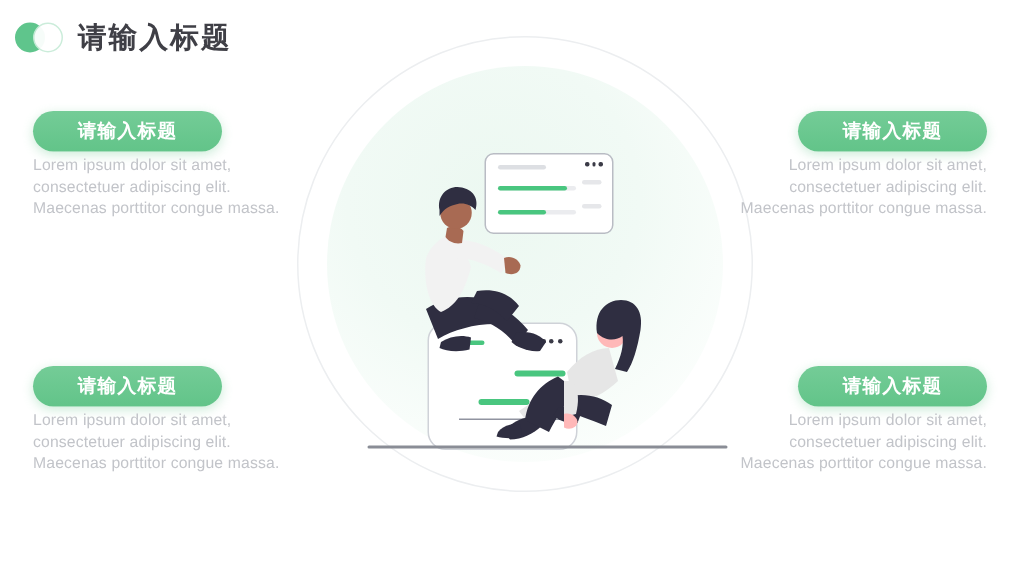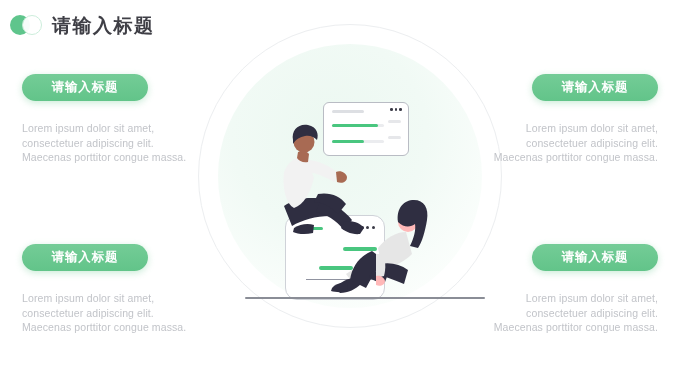--- a/index.html
+++ b/index.html
@@ -250,21 +250,21 @@
     color: #ffffff;
     font-size: 12.5px;
     font-weight: bold;
     letter-spacing: .8px;
     text-align: center;
     box-shadow: 0 2px 7px rgba(98,196,137,.33);
     box-sizing: border-box;
     white-space: nowrap;
   }
   .info-card .body {
-    margin-top: 20px;
+    margin-top: 2px;
     font-size: 10.5px;
     line-height: 14.5px;
     color: #c2c4c9;
     letter-spacing: .1px;
   }
   .info-card.left  .pill { margin-left: 0; margin-right: auto; }
   .info-card.left  .body { text-align: left; }
   .info-card.right .pill { margin-left: auto; margin-right: 0; }
   .info-card.right .body { text-align: right; }
 

